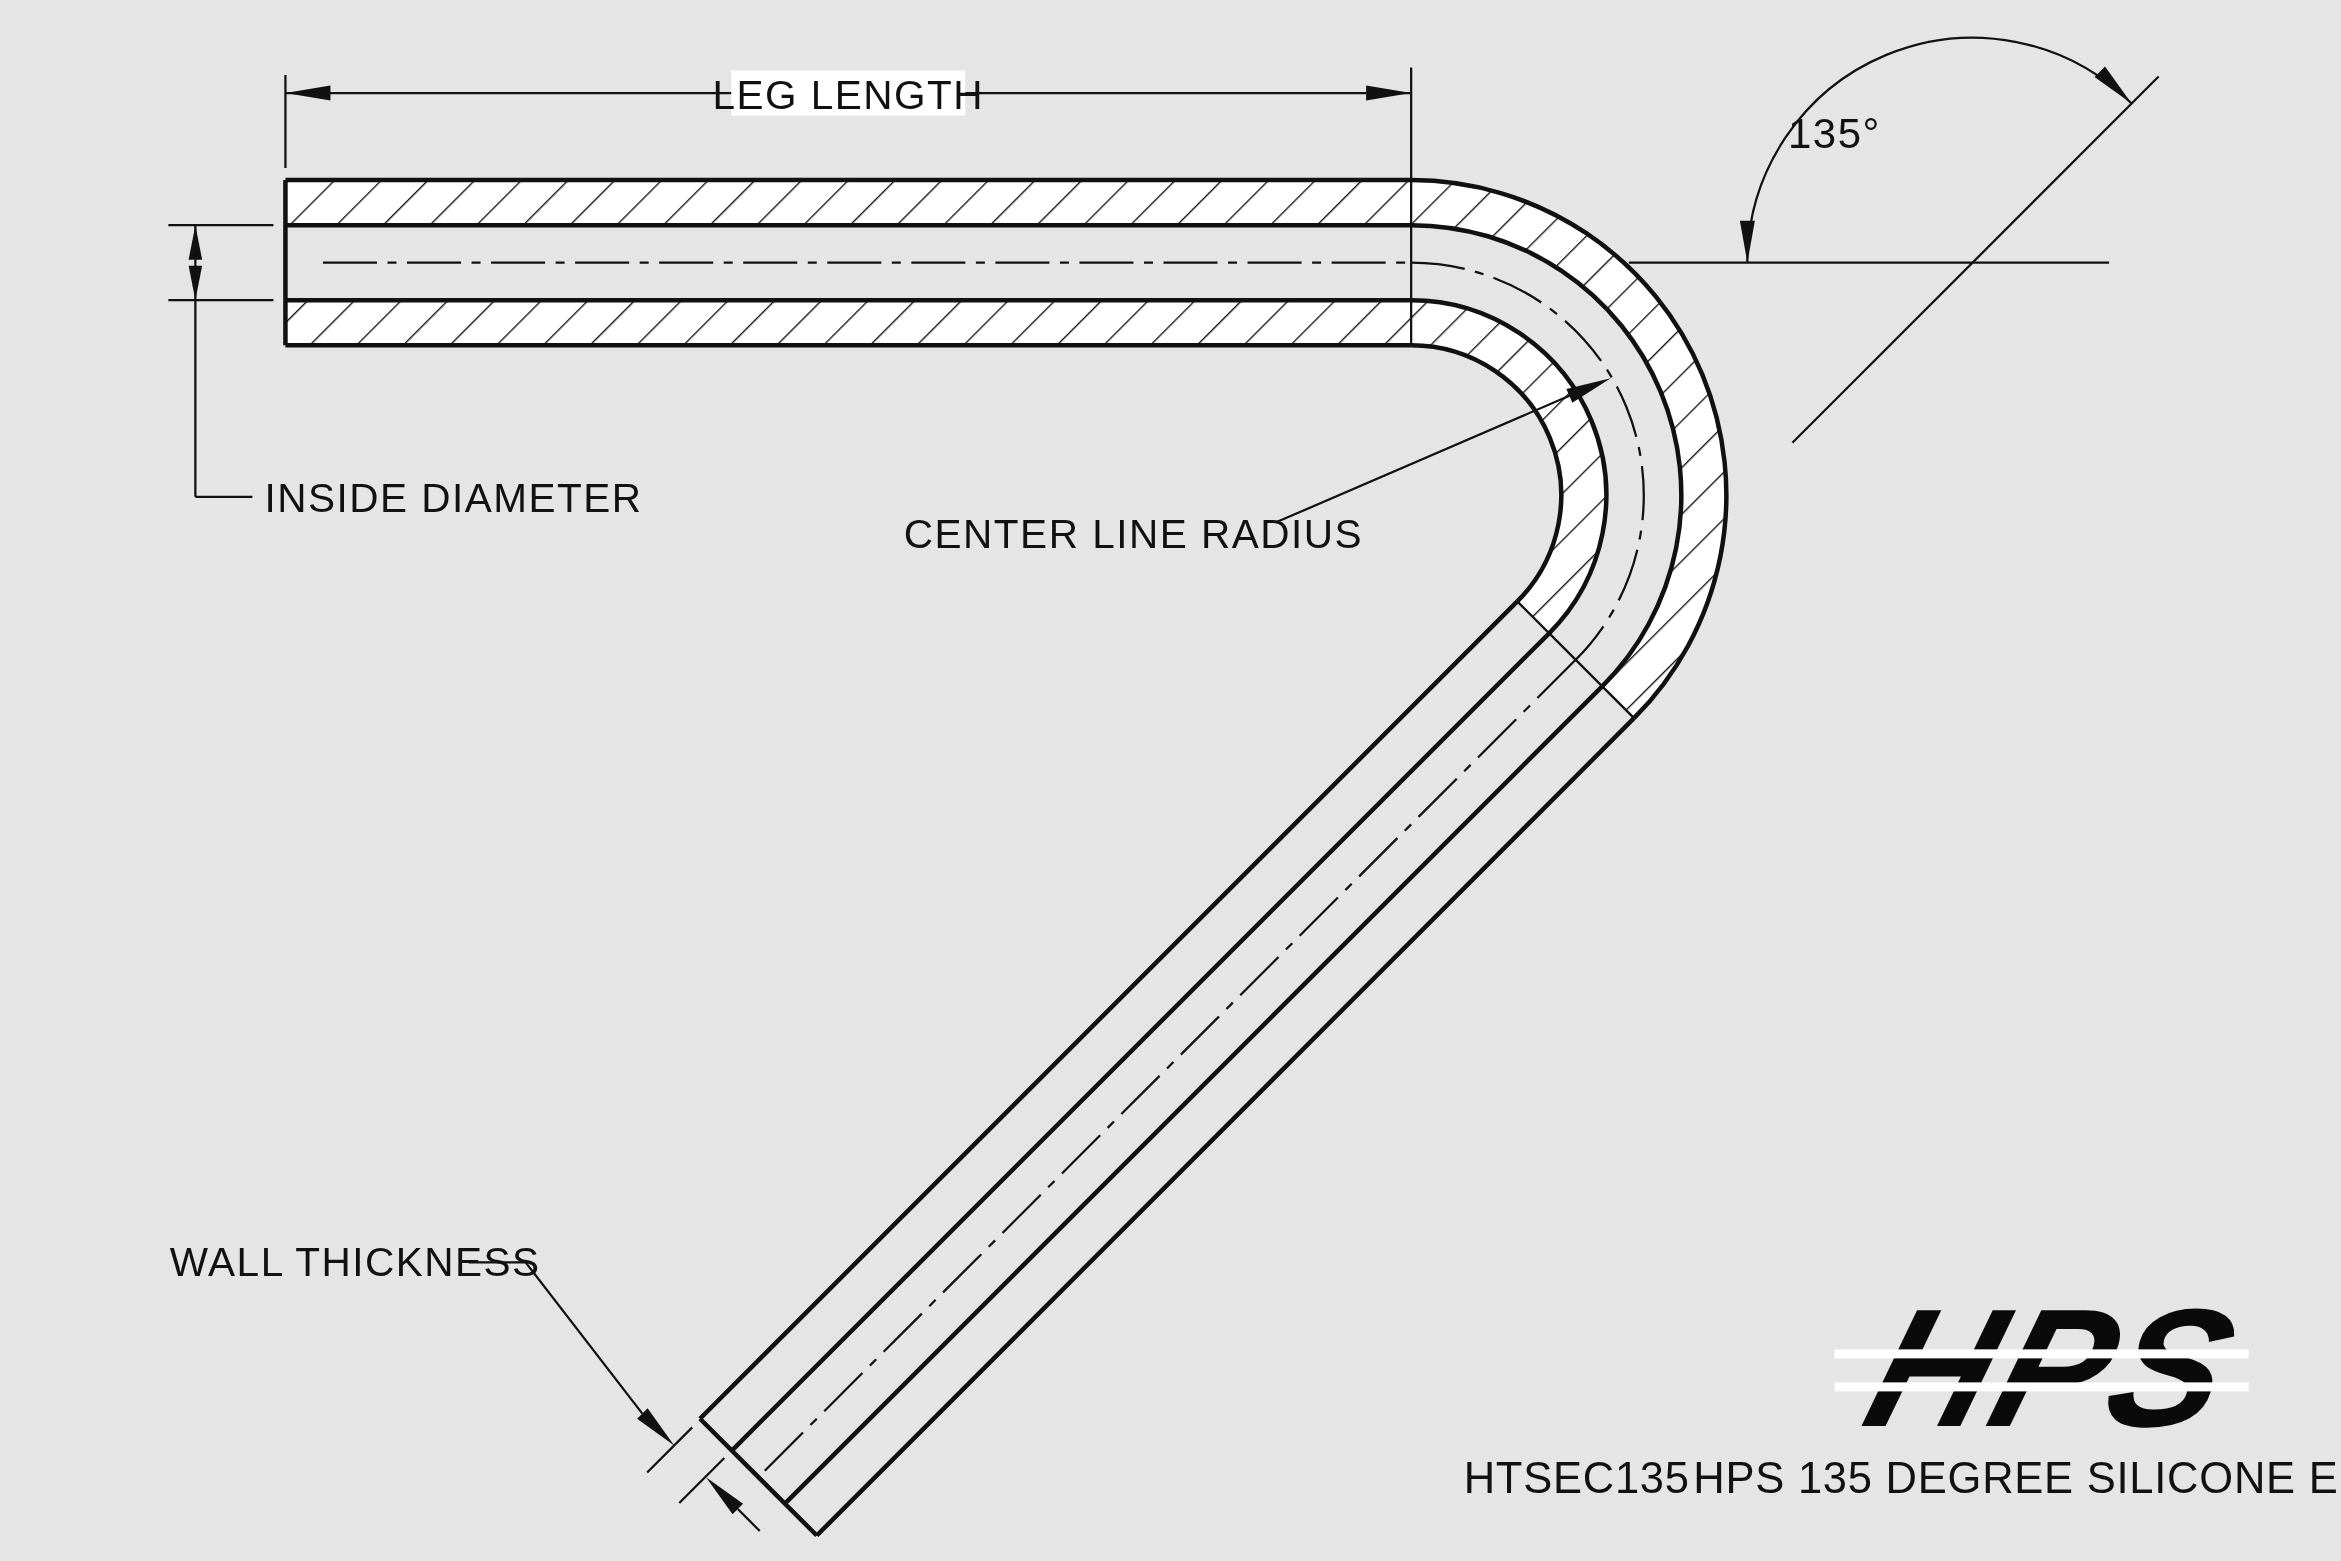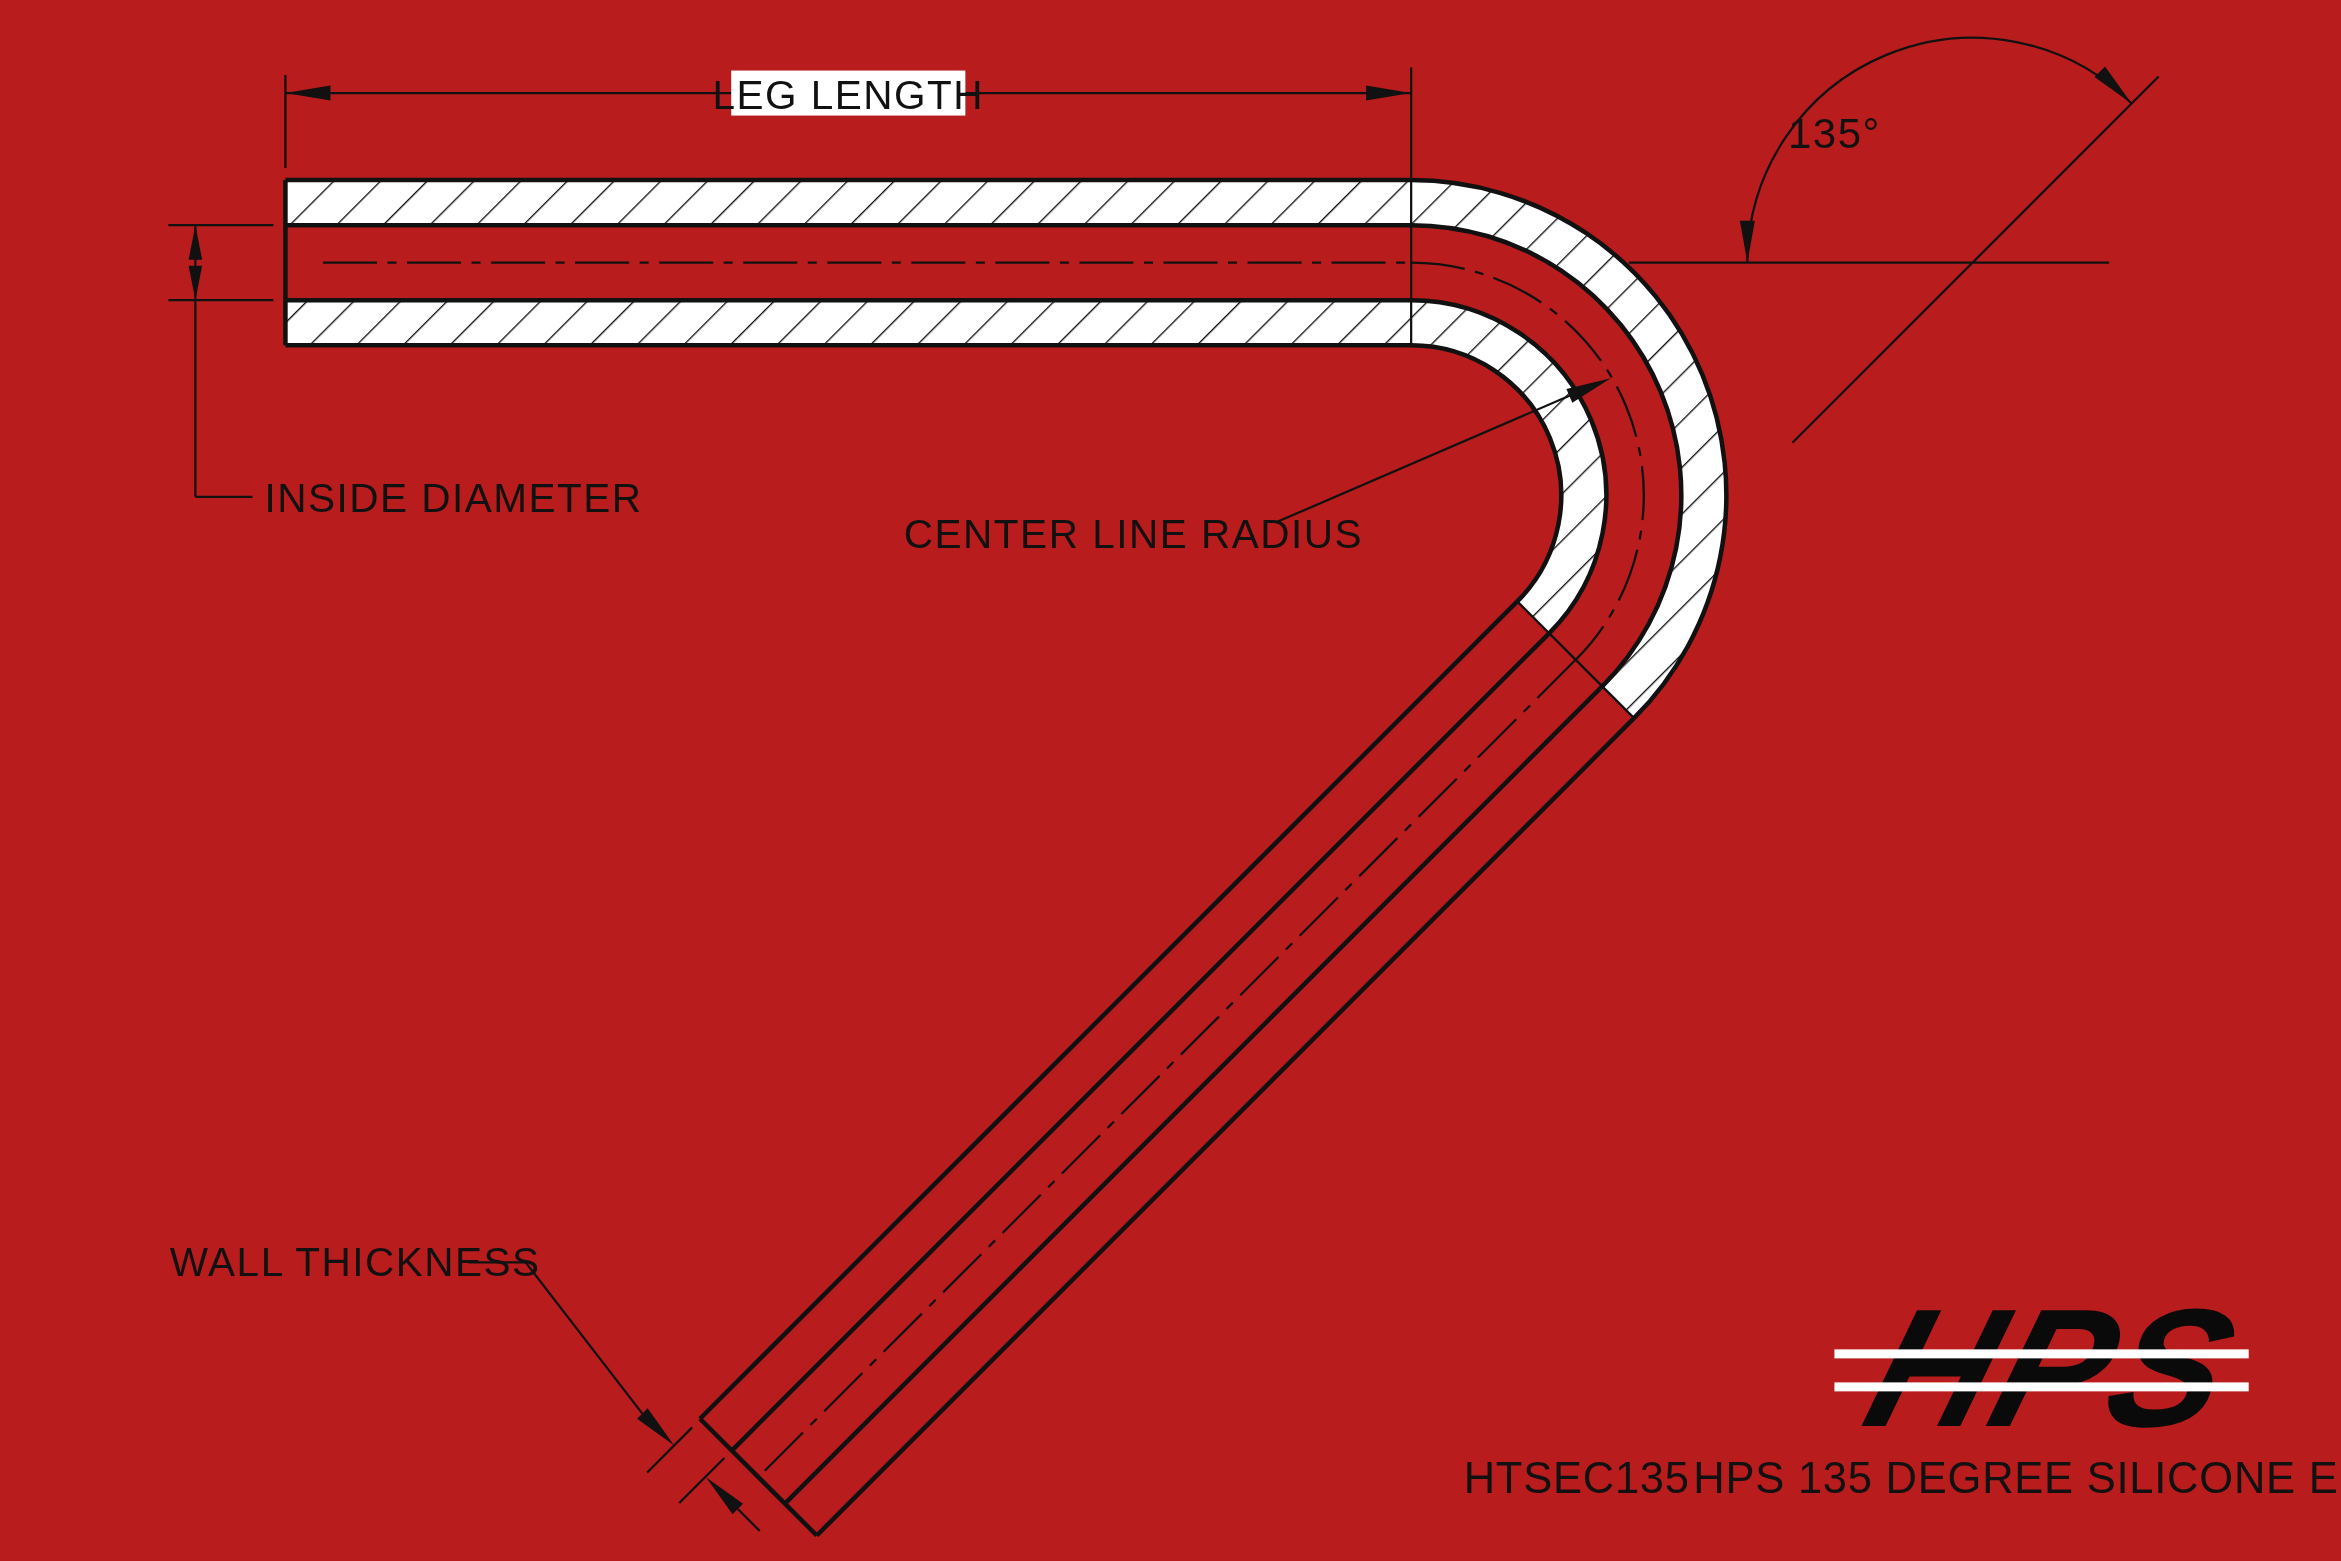--- a/index.html
+++ b/index.html
@@ -3,21 +3,21 @@
 <meta charset="utf-8">
 <style>
   html, body {
     margin: 0;
     padding: 0;
     background: #ffffff;
   }
   .page {
     width: 2342px;
     height: 1561px;
-    background: #b91c1c;
+    background: #e5e5e5;
     overflow: hidden;
   }
   svg { display: block; }
   text {
     font-family: "Liberation Sans", "DejaVu Sans", sans-serif;
     fill: #111111;
   }
   .dim-label {
     font-size: 27px;
     letter-spacing: 1px;

